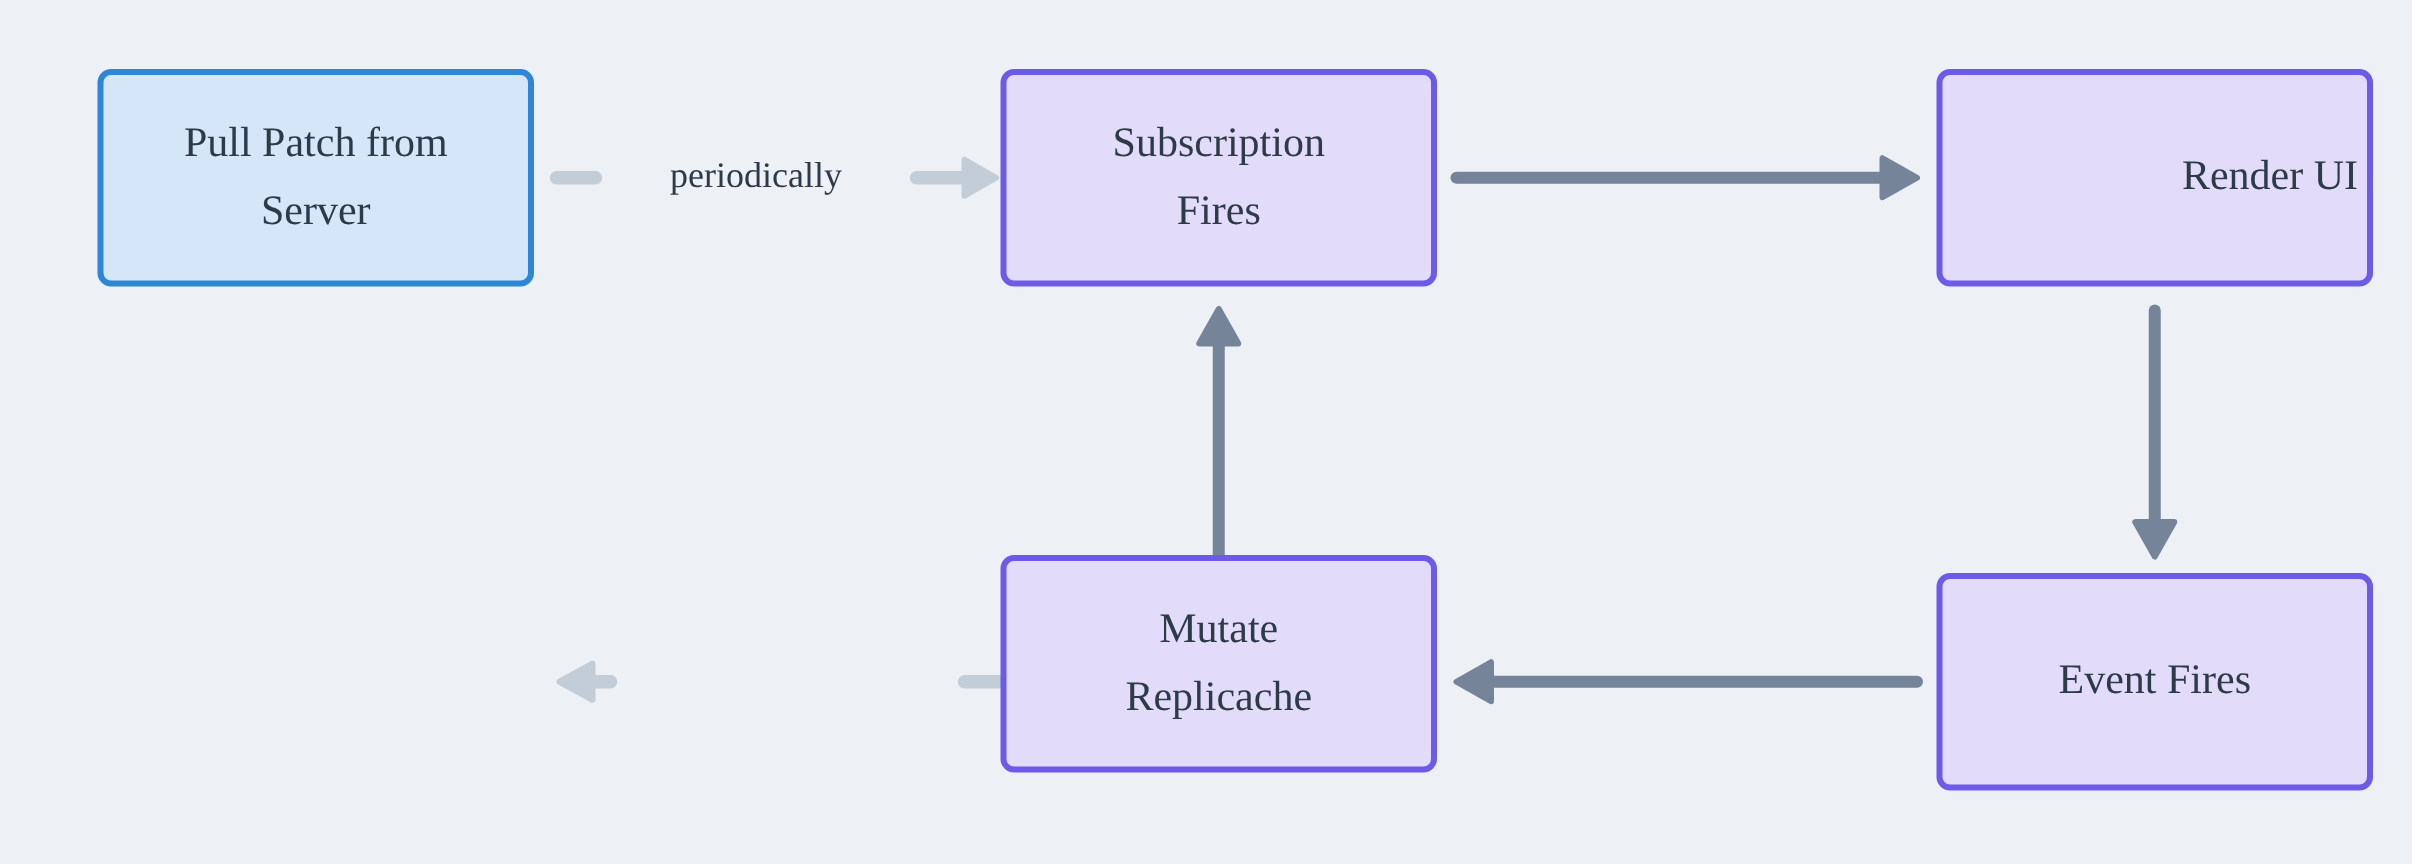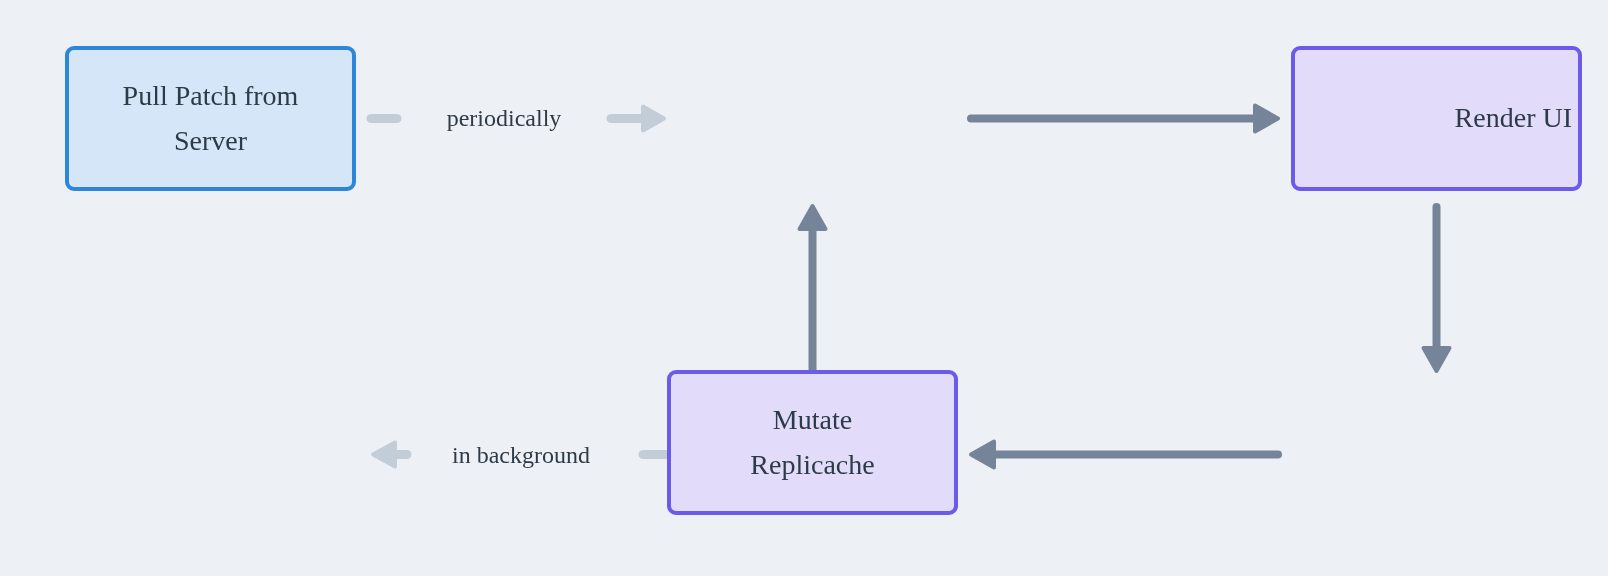--- a/index.html
+++ b/index.html
@@ -117,29 +117,35 @@
       <line class="light-line" x1="376" y1="454.5" x2="387" y2="454.5"></line>
       <polygon class="light-head" points="353,454.5 375,442.5 375,466.5"></polygon>
     </g>
   </svg>
 
   <div class="node blue" style="left:45px; top:46px;">
     <span>Pull Patch from
 Server</span>
   </div>
 
+  <div class="node purple" style="left:647px; top:46px;">
+    <span>Subscription
+Fires</span>
+  </div>
 
   <div class="node purple" style="left:1271px; top:46px;justify-content:flex-end;">
     <span>Render UI</span>
   </div>
 
 
   <div class="node purple" style="left:647px; top:370px;">
     <span>Mutate
 Replicache</span>
   </div>
 
+  <div class="node purple" style="left:1271px; top:382px;">
+    <span>Event Fires</span>
+  </div>
 
   <div class="edge-label" style="left:484px; top:118px;">periodically</div>
 
-  <div class="edge-label" style="left:501px; top:455px;">in background</div>
 
 </div>
 
 </body></html>

